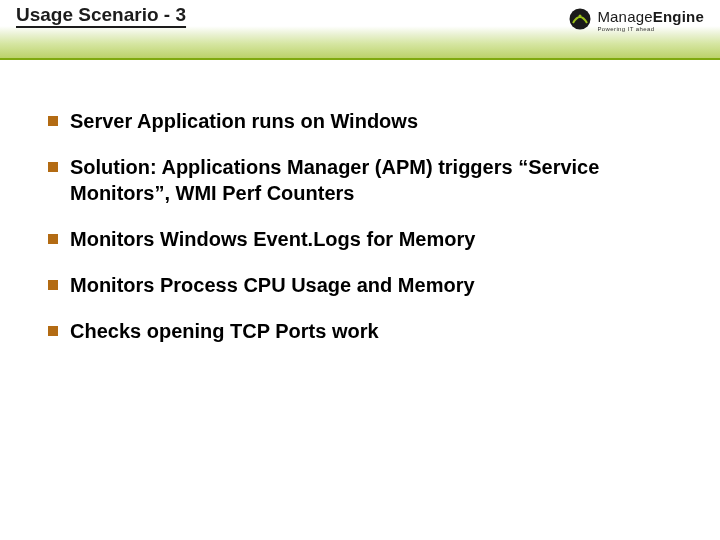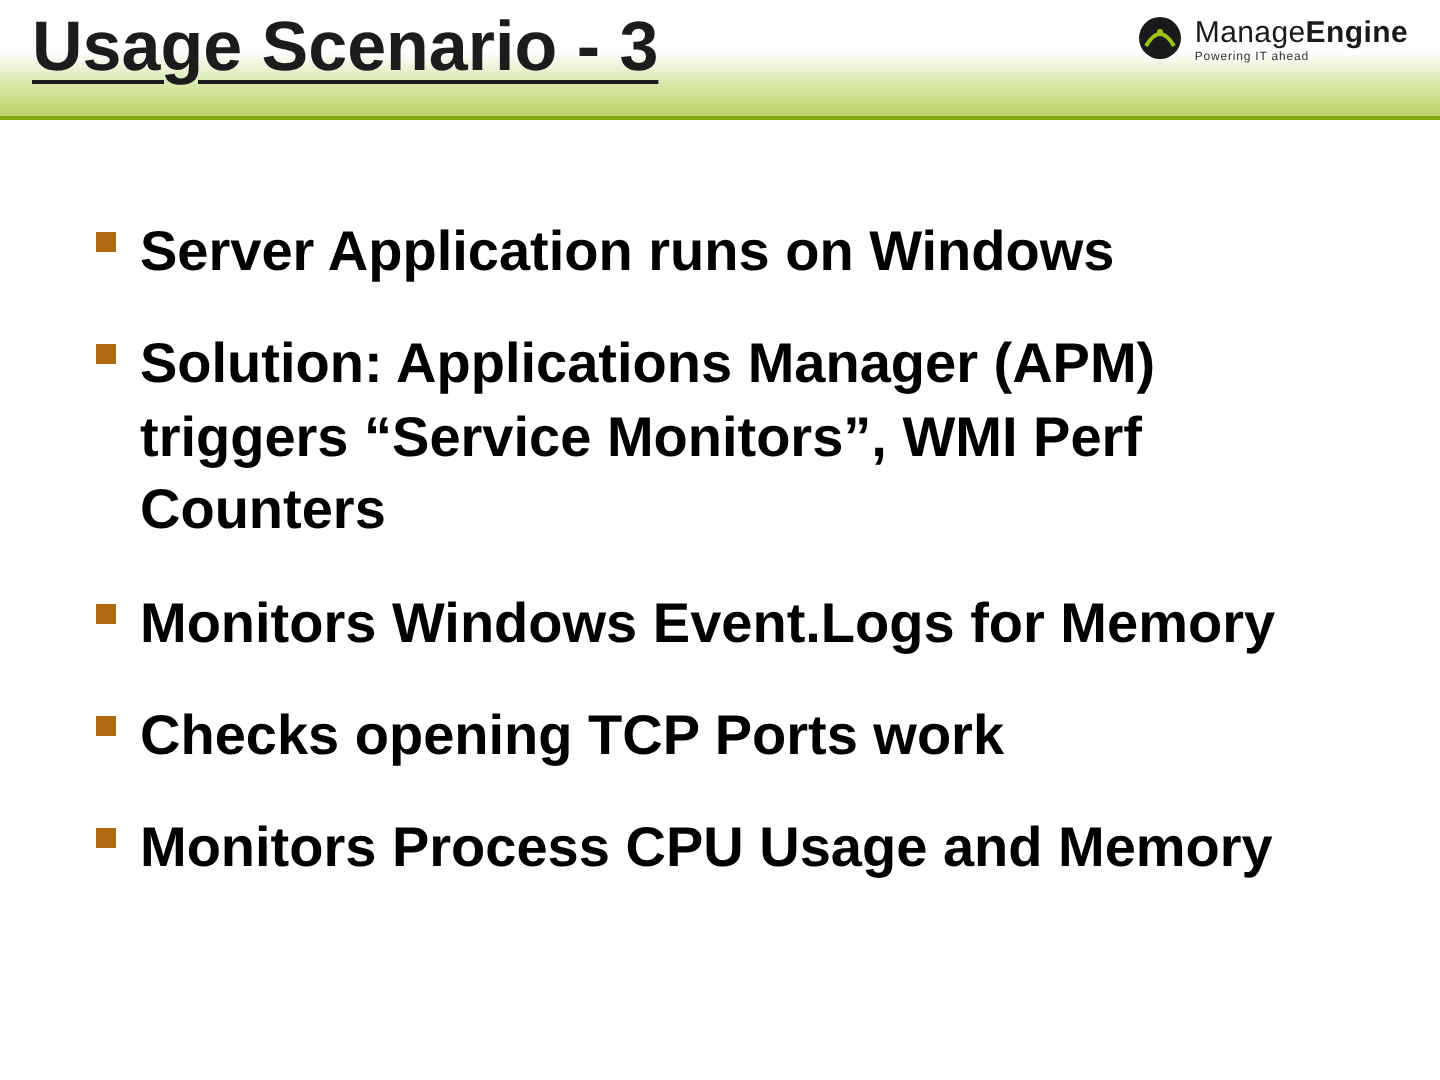--- a/index.html
+++ b/index.html
@@ -17,21 +17,21 @@
     border-bottom: 2px solid #7fa90f;
     background: linear-gradient(to bottom,
       #ffffff 0%, #ffffff 45%,
       #e9f1d1 60%, #d6e6a3 75%,
       #bcd26a 100%);
     display: flex;
     align-items: flex-start;
     justify-content: space-between;
   }
   .title {
-    font-size: 35px;
+    font-size: 19px;
     font-weight: 700;
     color: #1c1c1c;
     text-decoration: underline;
     text-underline-offset: 5px;
     text-decoration-thickness: 2px;
   }
   .logo {
     display: flex;
     align-items: flex-start;
     gap: 6px;
@@ -55,21 +55,21 @@
   .content {
     padding: 48px 48px 0 48px;
   }
   ul.bullets {
     list-style: none;
   }
   ul.bullets > li {
     position: relative;
     padding-left: 22px;
     margin-bottom: 20px;
-    font-size: 28px;
+    font-size: 20px;
     line-height: 1.3;
     font-weight: 700;
     color: #000;
   }
   ul.bullets > li::before {
     content: "";
     position: absolute;
     left: 0;
     top: 8px;
     width: 10px;
@@ -111,18 +111,18 @@
       <div class="logo-tagline">Powering IT ahead</div>
     </div>
   </div>
 </div>
 
 <div class="content">
   <ul class="bullets">
     <li>Server Application runs on Windows</li>
     <li>Solution: Applications Manager (APM) triggers “Service Monitors”, WMI Perf Counters</li>
     <li>Monitors Windows Event.Logs for Memory</li>
+    <li>Monitors Process CPU Usage and Memory</li>
     <li>Checks opening TCP Ports work</li>
-    <li>Monitors Process CPU Usage and Memory</li>
   </ul>
 </div>
 
 <div class="bg-curve"></div>
 
 </body></html>

